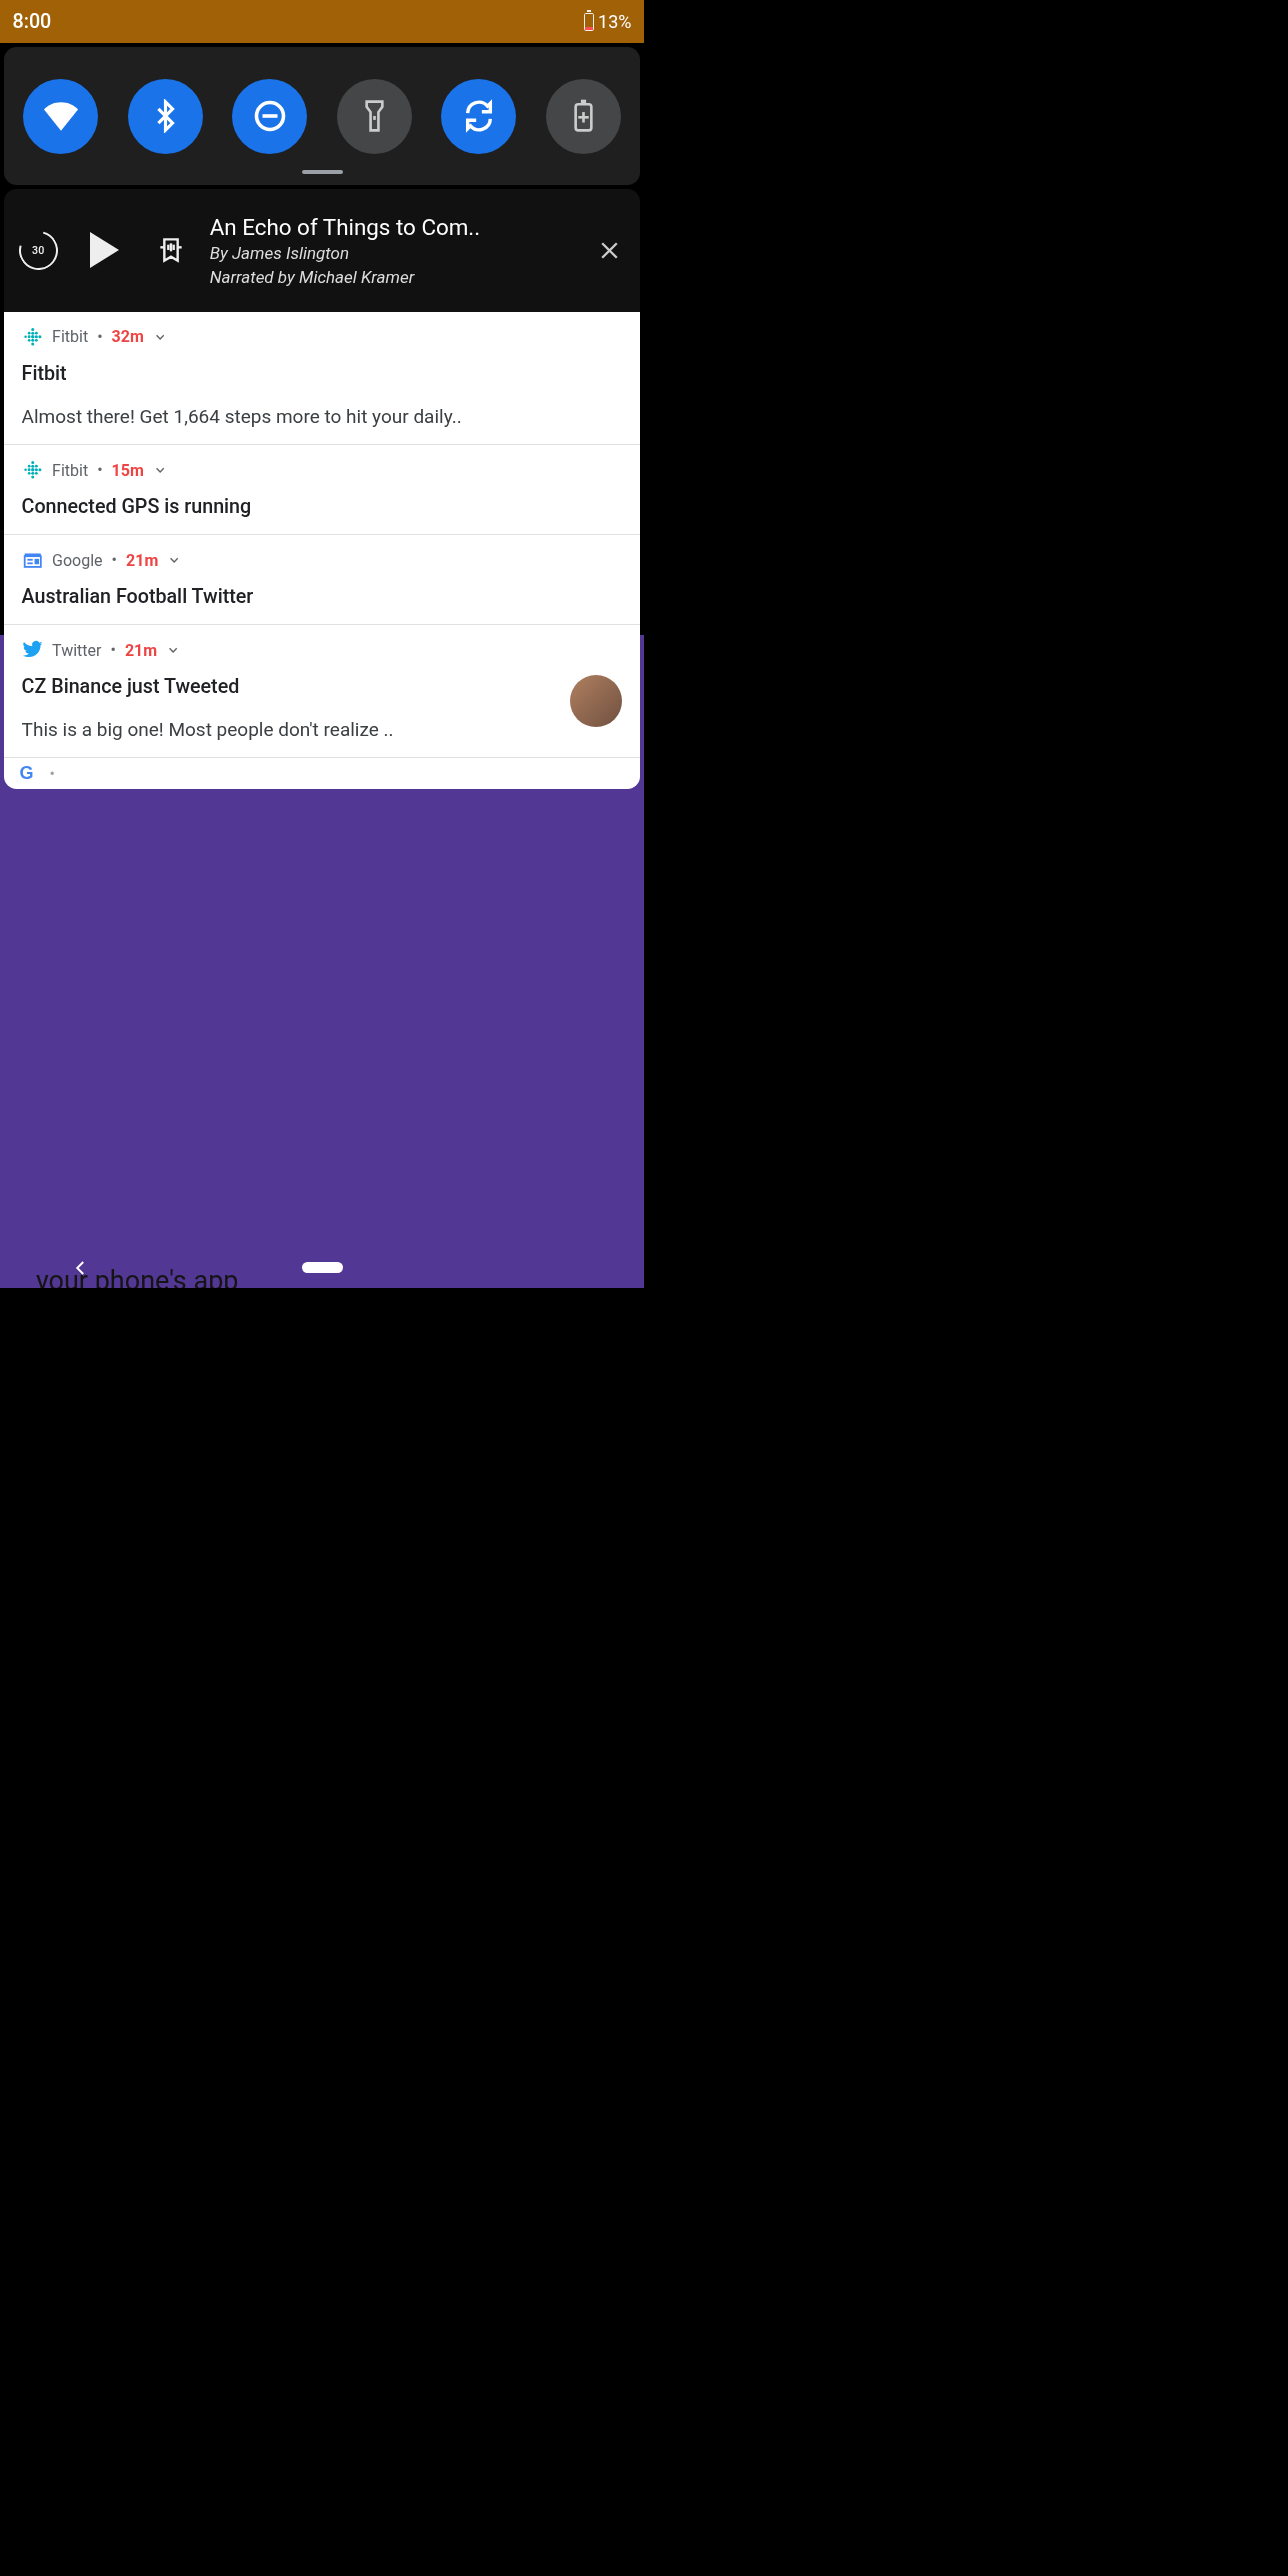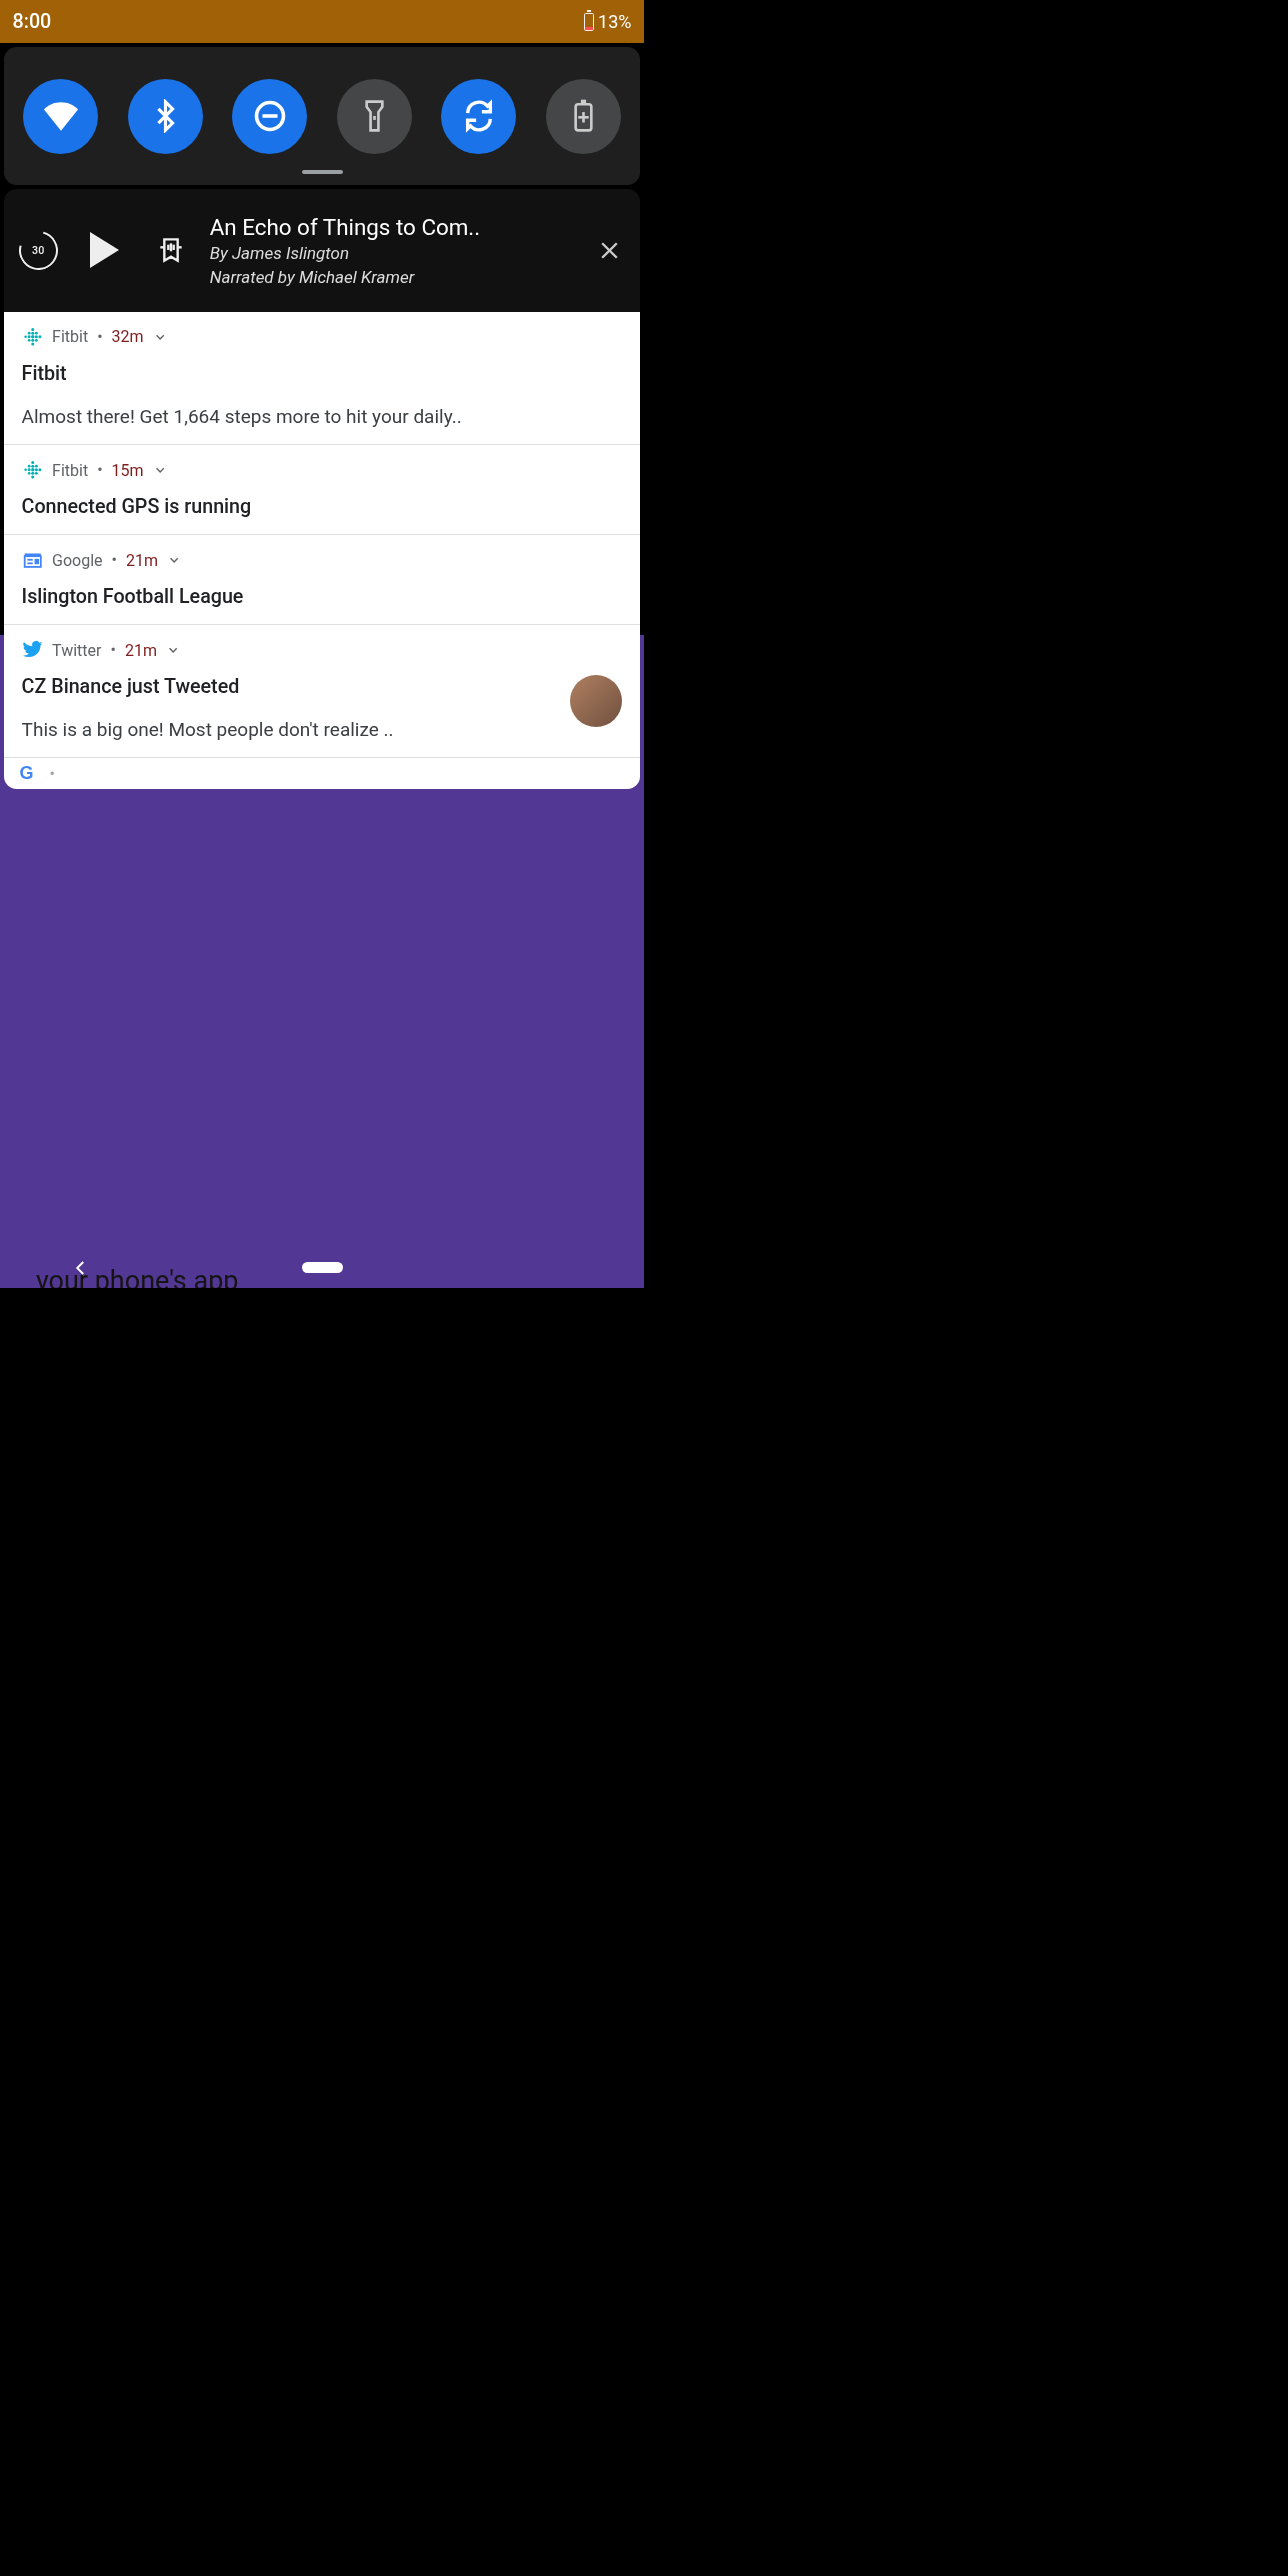--- a/index.html
+++ b/index.html
@@ -32,21 +32,21 @@
 .media-text { flex: 1; min-width:0; }
 .media-title { font-size: 22.4px; font-weight: 400; white-space: nowrap; overflow: hidden; text-overflow: ellipsis; }
 .media-sub { font-size: 17px; color: #ddd; margin-top: 3.6px; font-style: italic; }
 .close-ic { width: 25px; height: 25px; color: #ccc; flex-shrink:0; }
 
 .notif-list { margin: 0 3.6px; background: #fff; border-radius: 0 0 12.5px 12.5px; overflow: hidden; }
 .notif { border-top: 0.9px solid #e0e0e0; padding: 14.3px 18px 16px; }
 .notif:first-child { border-top: none; }
 .notif-header { display: flex; align-items: center; gap: 9px; color: #5f6368; font-size: 16px; }
 .notif-app { color: #5f6368; }
-.notif-time { color: #7f1d1d; }
+.notif-time { color: #ef4444; font-weight: bold; }
 .notif-chev { color: #5f6368; }
 .notif-body { margin-top: 14.3px; }
 .notif-title { font-size: 19.7px; font-weight: 500; color: #202124; }
 .notif-text { font-size: 19px; color: #3c4043; margin-top: 20px; white-space: nowrap; overflow: hidden; text-overflow: ellipsis; }
 .notif-row { display: flex; align-items: center; gap: 12.5px; }
 .notif-row .notif-body { flex: 1; min-width: 0; }
 .avatar { width: 52px; height: 52px; border-radius: 50%; background: linear-gradient(135deg,#b08060,#705040); flex-shrink:0; }
 .notif-footer { border-top: 0.9px solid #e0e0e0; height: 32px; display: flex; align-items: center; padding: 0 16px; gap: 16px; color: #9aa0a6; font-size: 12.5px;}
 
 .bg-dim { position: absolute; top: 635px; left: 0; right: 0; bottom: 0; background: #8b5cf6; padding: 18px 36px; color: #222; font-size: 27px; line-height: 1.5; z-index: -1; filter: brightness(0.6);}
@@ -222,21 +222,21 @@
           <rect x="14" y="11" width="5" height="6" fill="#4285f4"></rect>
         </svg>
       <span class="notif-app">Google</span>
       <span class="dot">•</span>
       <span class="notif-time">21m</span>
       <svg width="14.3" height="14.3" viewBox="0 0 24 24" fill="none" stroke="#5f6368" stroke-width="2.4" class="notif-chev">
           <polyline points="6 9 12 15 18 9"></polyline>
         </svg>
     </div>
     <div class="notif-body">
-      <div class="notif-title">Islington Football League</div>
+      <div class="notif-title">Australian Football Twitter</div>
     </div>
   </div>
 
   <div class="notif">
     <div class="notif-header">
       <svg width="21.5" height="21.5" viewBox="0 0 24 24" fill="#1da1f2">
           <path d="M23 4.9a9 9 0 01-2.6.7A4.5 4.5 0 0022.4 3a9 9 0 01-2.9 1.1A4.5 4.5 0 0011.5 8a12.8 12.8 0 01-9.3-4.7 4.5 4.5 0 001.4 6A4.5 4.5 0 012 8.7v.1a4.5 4.5 0 003.6 4.4 4.5 4.5 0 01-2 .1 4.5 4.5 0 004.2 3.1A9 9 0 011 18.3 12.7 12.7 0 007.9 20c8.3 0 12.8-6.9 12.8-12.8v-.6A9.1 9.1 0 0023 4.9z"></path>
         </svg>
       <span class="notif-app">Twitter</span>
       <span class="dot">•</span>

